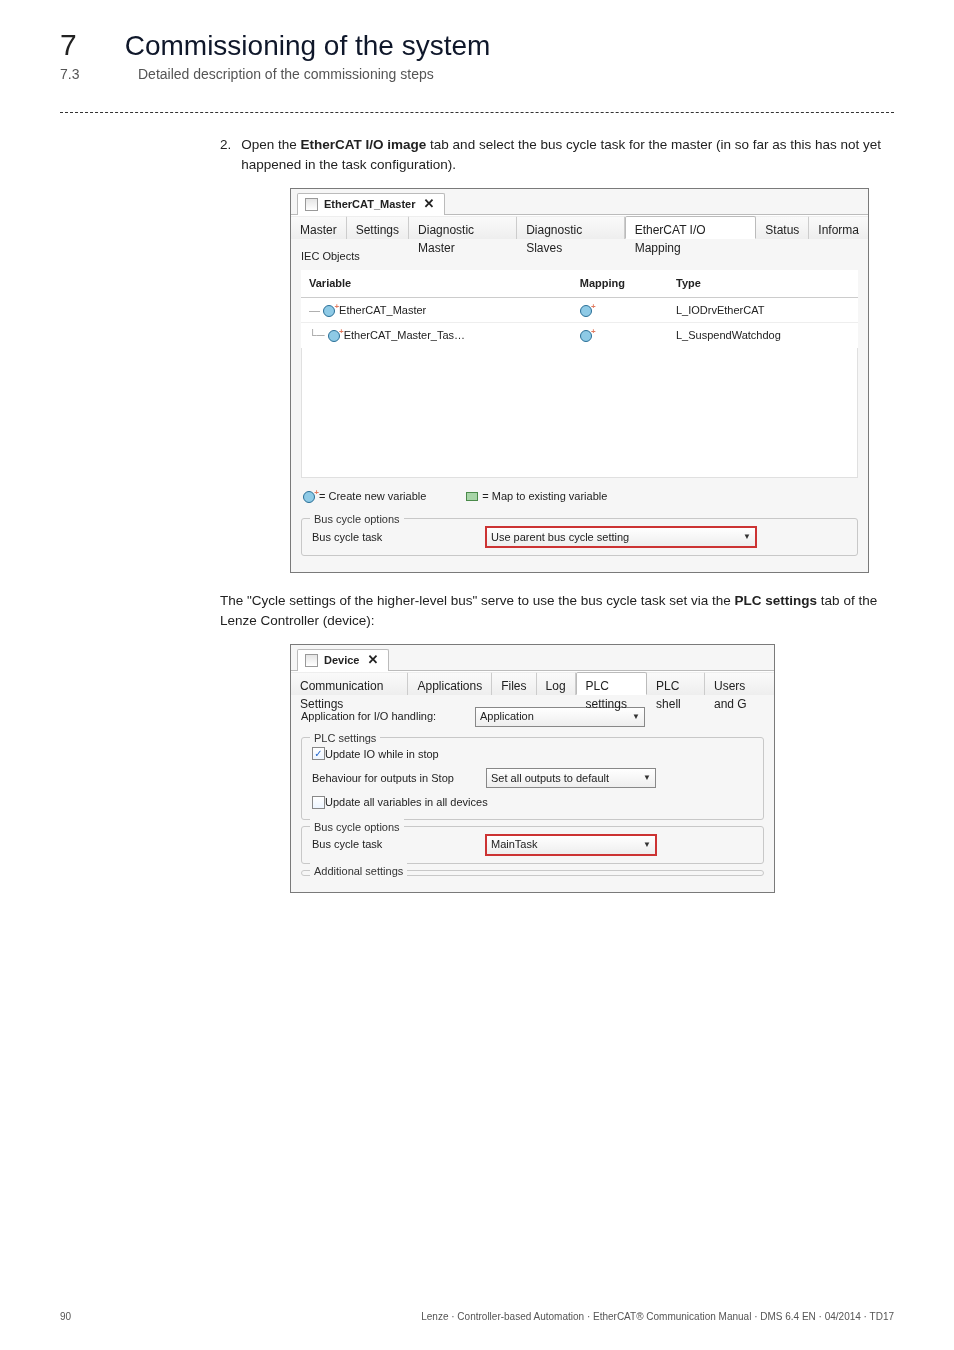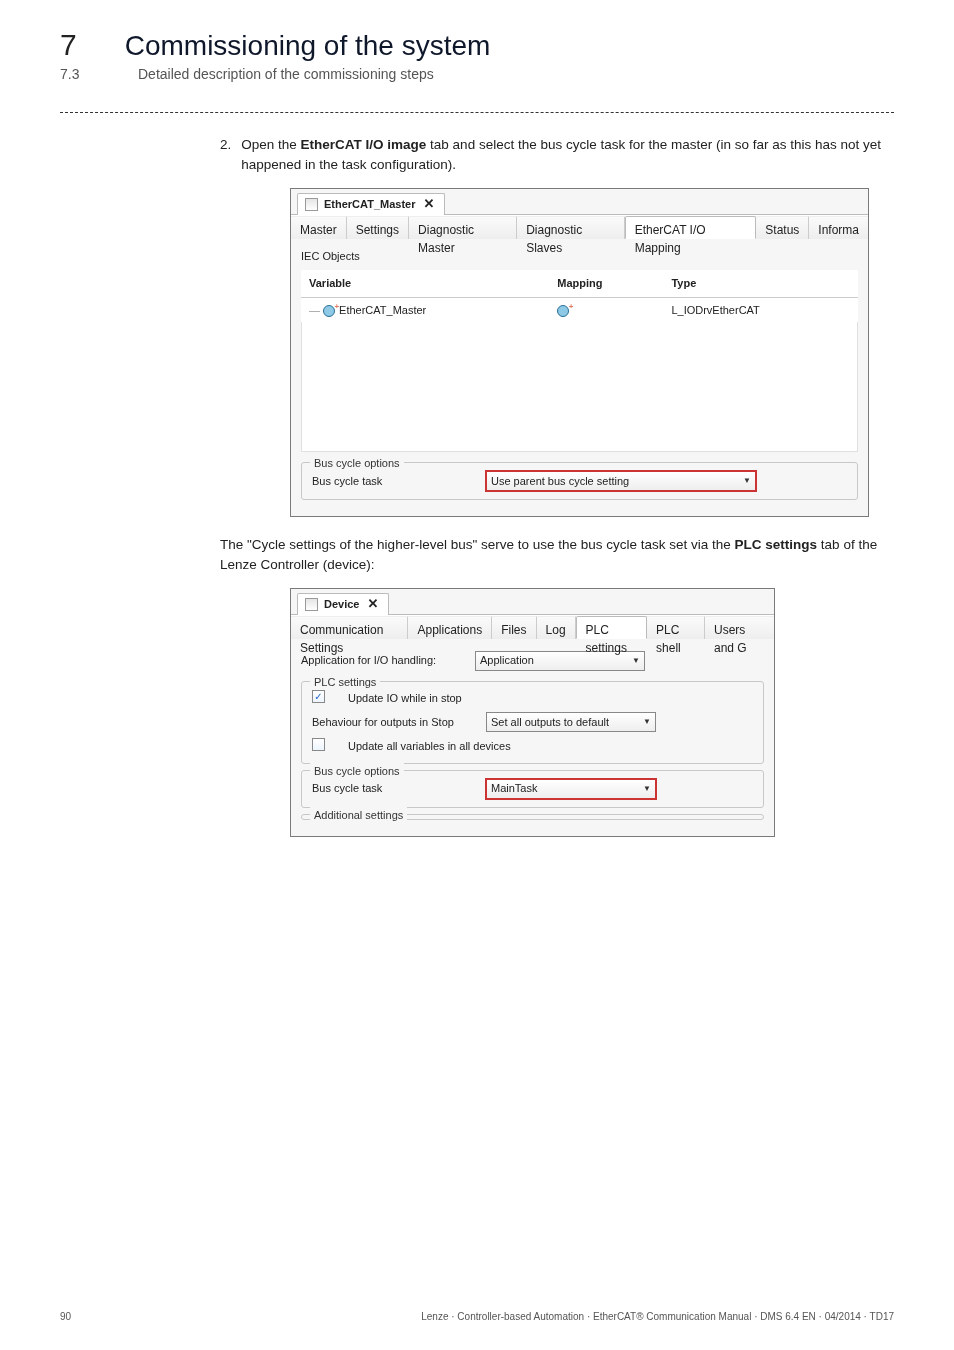--- a/index.html
+++ b/index.html
@@ -37,21 +37,21 @@
     .map-icon { display: inline-block; width: 12px; height: 9px; background: #a8d5a8; border: 1px solid #4a8a4a; margin-right: 4px; vertical-align: middle; }
     .spacer { height: 130px; background: #fff; border: 1px solid #e0e0e0; border-top: none; margin-bottom: 10px; }
     .legend-row { display: flex; gap: 40px; font-size: 11px; margin: 10px 0 14px 2px; align-items: center; }
     .fieldset { border: 1px solid #c8c8c8; border-radius: 3px; padding: 2px 10px; margin-bottom: 6px; position: relative; }
     .fieldset-label { position: absolute; top: -8px; left: 8px; font-size: 11px; color: #333; background: #f6f6f6; padding: 0 4px; }
     .form-row { display: flex; align-items: center; gap: 14px; margin: 6px 0; }
     .form-row label { font-size: 11px; min-width: 160px; color: #222; }
     .select { border: 1px solid #888; background: linear-gradient(#fff,#eee); font-size: 11px; padding: 2px 4px; height: 20px; width: 200px; display: flex; align-items: center; justify-content: space-between; }
     .select.hl { border: 1px solid #c33; box-shadow: 0 0 0 1px #c33; }
     .chev { font-size: 8px; color: #333; }
-    .checkbox { display: inline-flex; gap: 23px; font-size: 11px; color: #222; }
+    .checkbox { display: inline-flex; align-items: center; gap: 0; font-size: 11px; color: #222; }
     .cb { width: 13px; height: 13px; border: 1px solid #888; background: linear-gradient(#fff,#edf5ff); display: inline-flex; align-items: center; justify-content: center; font-size: 10px; color: #2266cc; }
     .cb.checked::after { content: "✓"; }
     .disabled { color: #999; }
     .para { margin: 8px 0 10px 0; }
     .footer { position: absolute; bottom: 28px; left: 60px; right: 60px; display: flex; justify-content: space-between; font-size: 10px; color: #555; }
     .footer .page-num { font-weight: 400; }
   </style>
 </head>
 <body>
 
@@ -102,23 +102,32 @@
             <th>Mapping</th>
             <th>Type</th>
           </tr>
         </thead>
         <tbody>
           <tr>
             <td><span class="tree-dash">— </span><span class="var-icon"></span><span>EtherCAT_Master</span></td>
             <td><span class="var-icon"></span></td>
             <td>L_IODrvEtherCAT</td>
           </tr>
+          <tr>
+            <td><span class="tree-dash">└─ </span><span class="var-icon"></span><span>EtherCAT_Master_Tas…</span></td>
+            <td><span class="var-icon"></span></td>
+            <td>L_SuspendWatchdog</td>
+          </tr>
         </tbody>
       </table>
       <div class="spacer"></div>
+      <div class="legend-row">
+        <span><span class="var-icon"></span><span>= Create new variable</span></span>
+        <span><span class="map-icon"></span><span>= Map to existing variable</span></span>
+      </div>
       <div class="fieldset">
         <span class="fieldset-label">Bus cycle options</span>
         <div class="form-row">
           <label>Bus cycle task</label>
           <div class="select hl" style="width:270px;">
             <span>Use parent bus cycle setting</span>
               <span class="chev">▼</span>
           </div>
         </div>
       </div>

